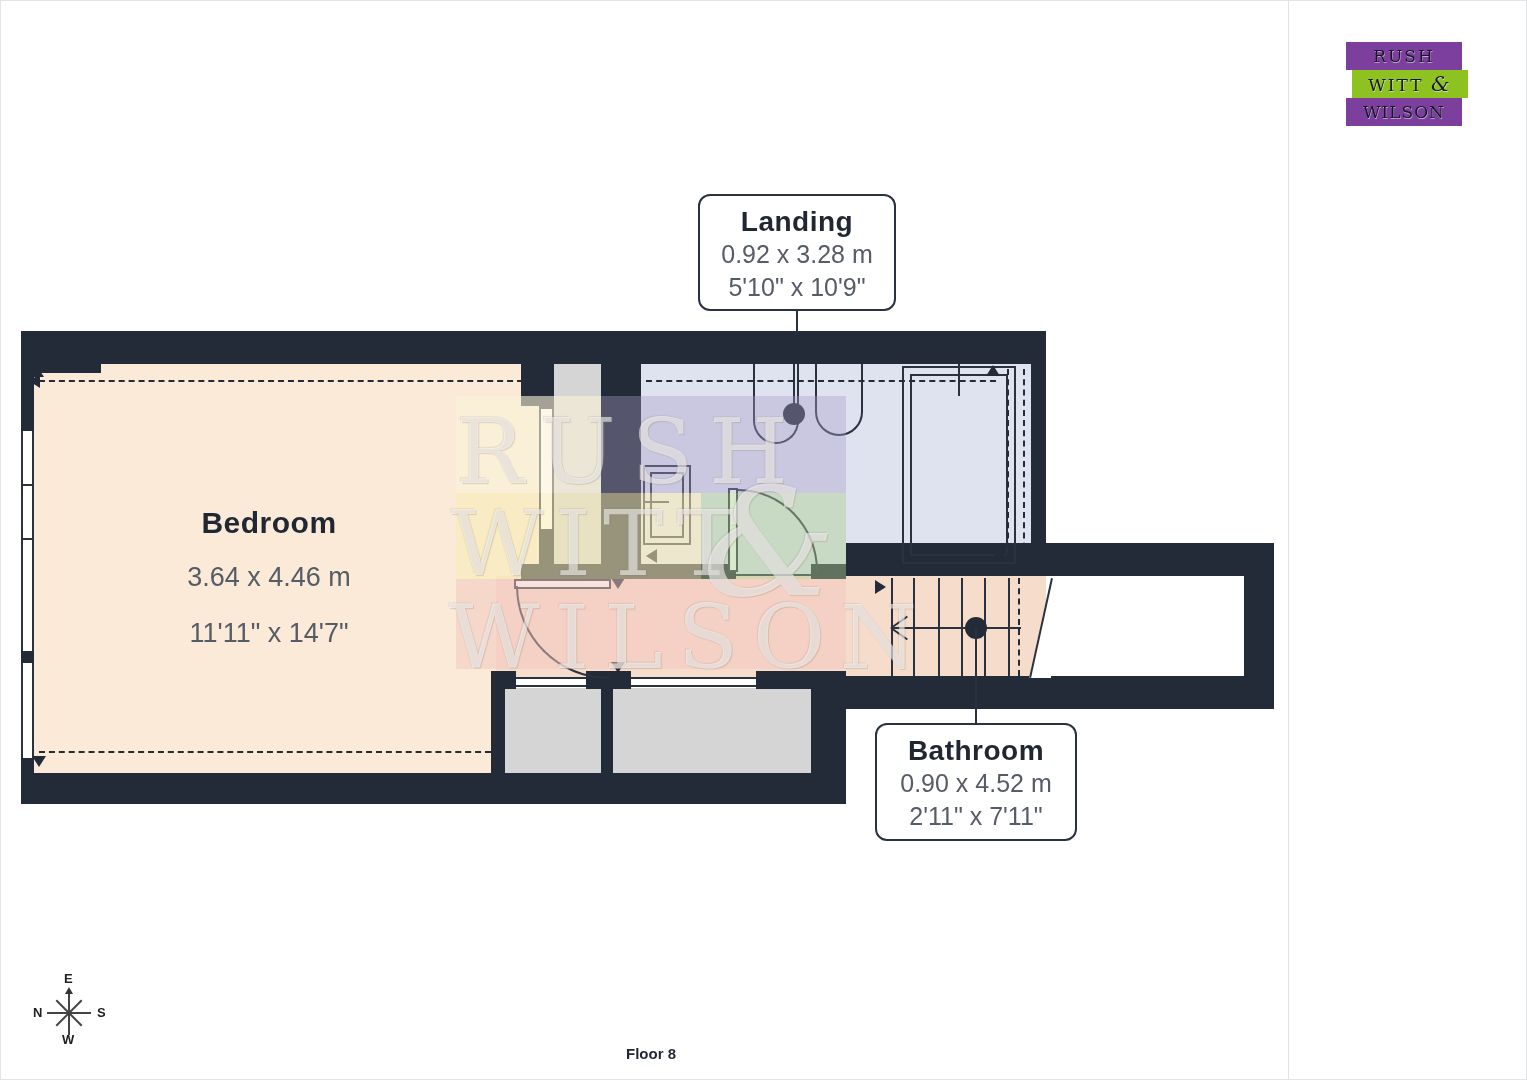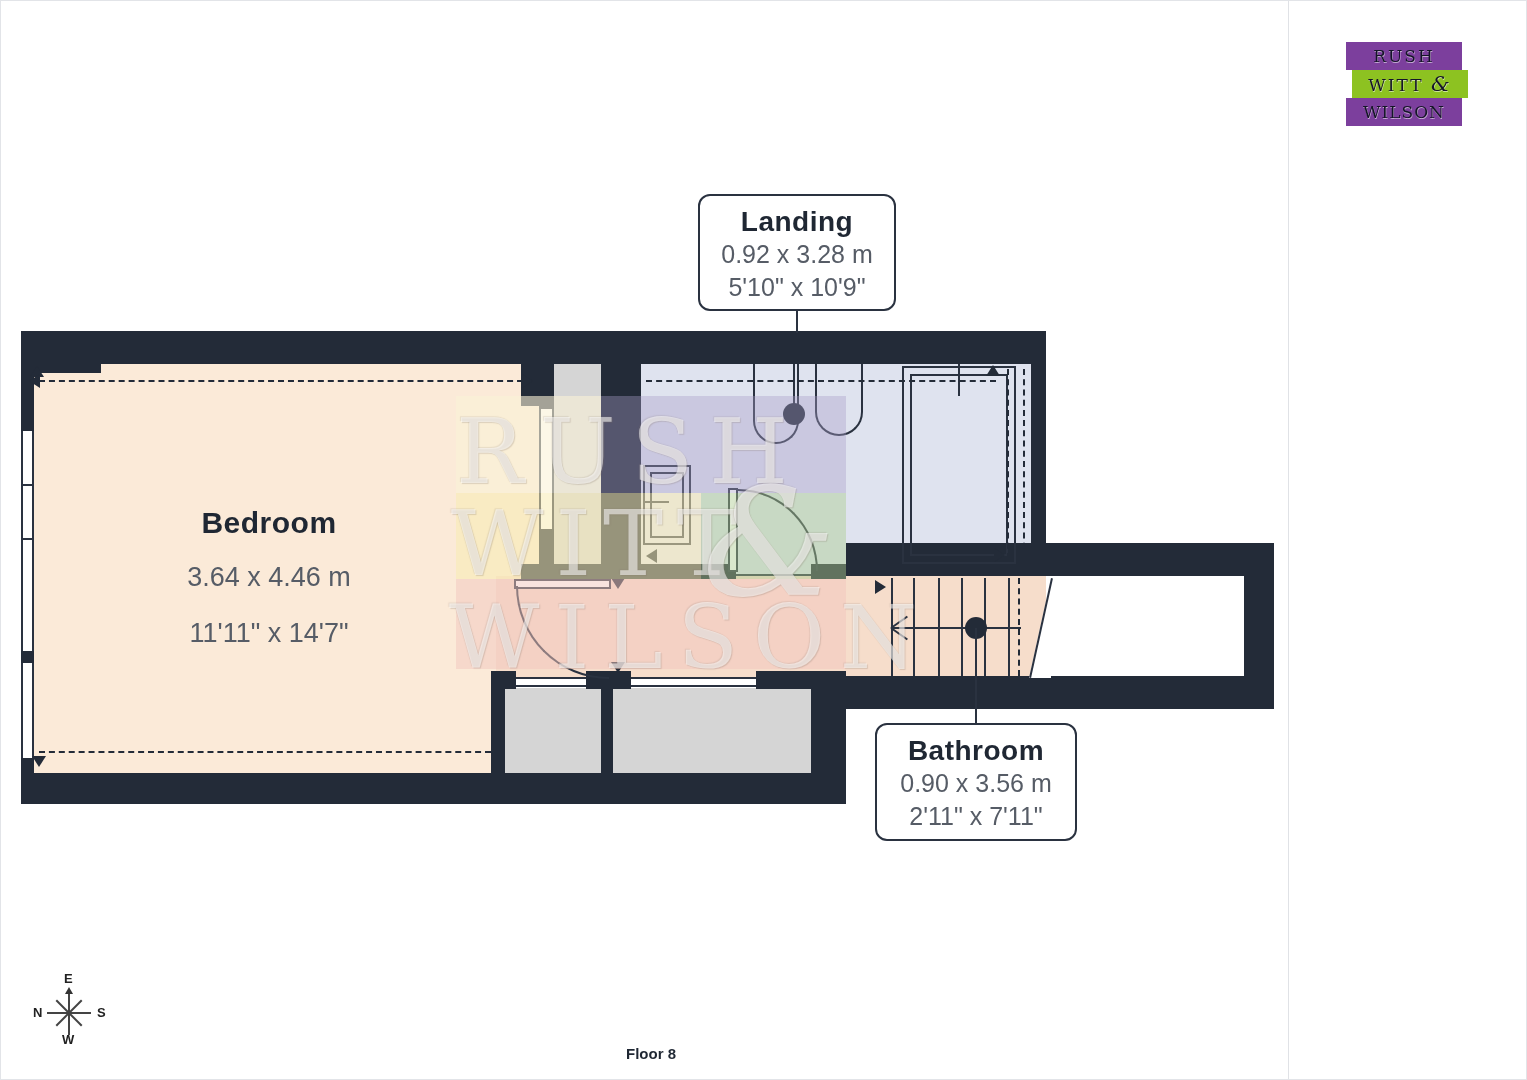--- a/index.html
+++ b/index.html
@@ -149,21 +149,21 @@
     <div class="ln" style="left:795px;top:308px;width:2px;height:24px;"></div>
 
     <div class="bedroom-text" style="left:118px;top:505px;width:300px;">
       <div class="room-name">Bedroom</div>
       <div class="room-dims">3.64 x 4.46 m</div>
       <div class="room-dims">11'11" x 14'7"</div>
     </div>
 
     <div class="room-label-box" style="left:874px;top:722px;width:202px;height:118px;">
       <div class="room-name">Bathroom</div>
-      <div class="room-dims">0.90 x 3.56 m</div>
+      <div class="room-dims">0.90 x 4.52 m</div>
       <div class="room-dims">2'11" x 7'11"</div>
     </div>
 
     <div class="abs" style="left:30px;top:970px;width:80px;height:80px;">
       <div class="ln" style="left:16px;top:41px;width:44px;height:2px;background:#444;"></div>
       <div class="ln" style="left:37px;top:20px;width:2px;height:44px;background:#444;"></div>
       <div class="ln" style="left:37px;top:24px;width:2px;height:36px;background:#444;transform:rotate(45deg);"></div>
       <div class="ln" style="left:37px;top:24px;width:2px;height:36px;background:#444;transform:rotate(-45deg);"></div>
       <div class="tri" style="left:34px;top:16px;border-left:4px solid transparent;border-right:4px solid transparent;border-bottom:7px solid #333;"></div>
       <div class="compass-letter" style="left:33px;top:0;">E</div>

